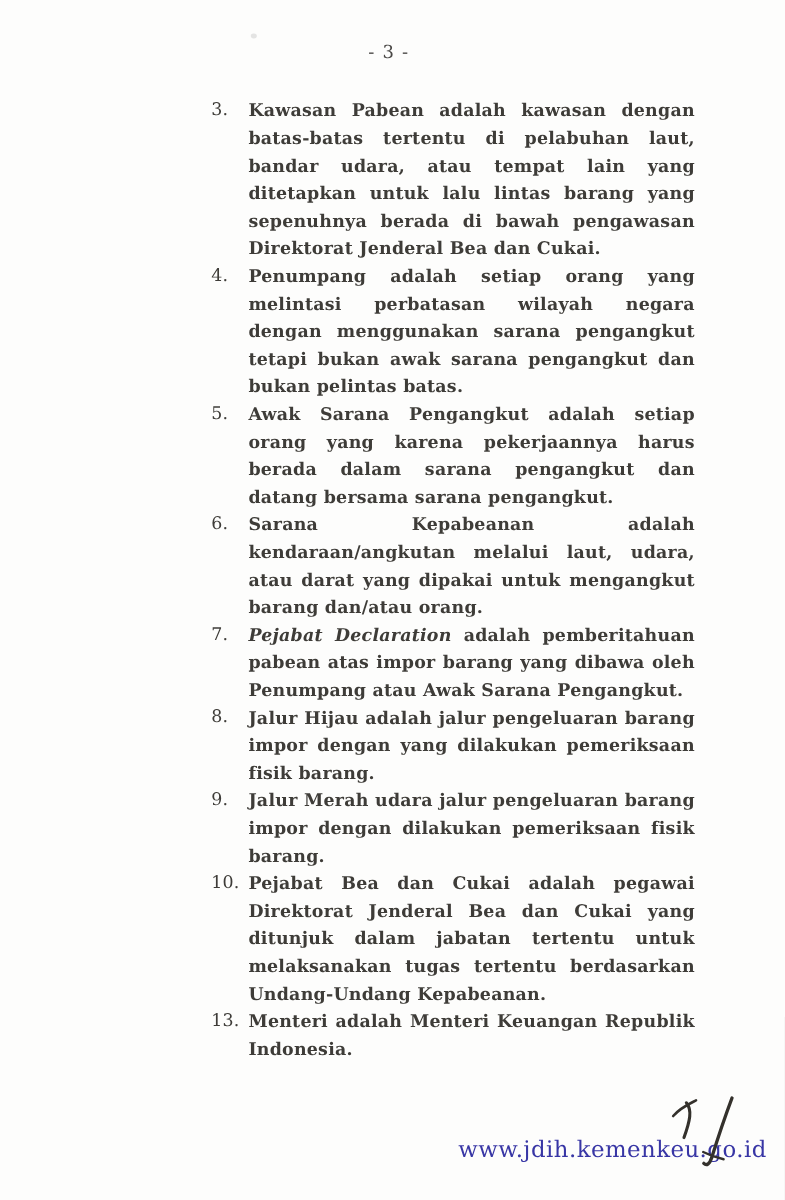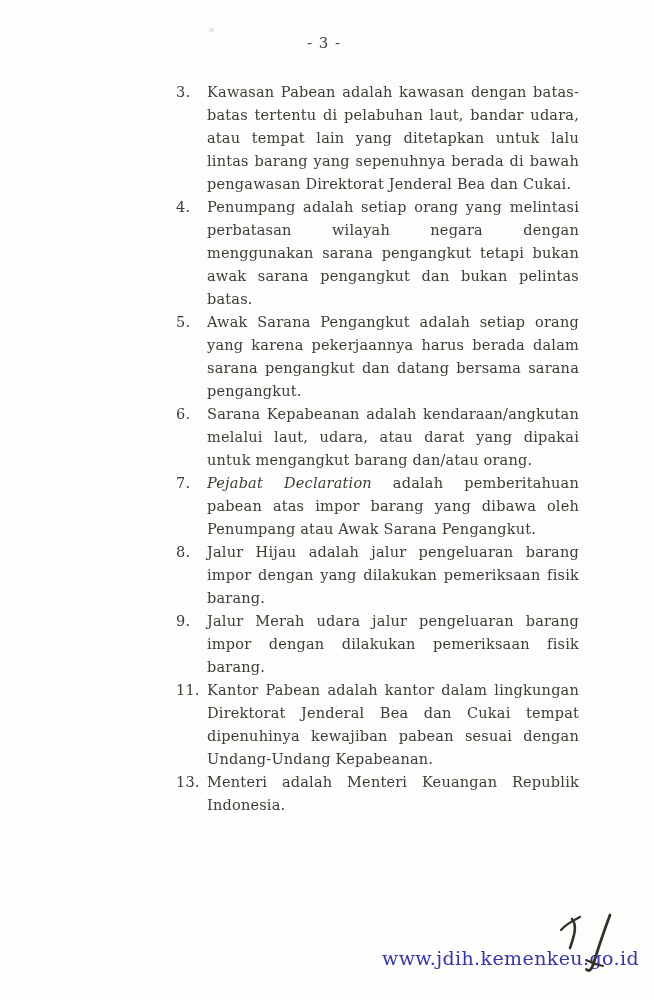--- a/index.html
+++ b/index.html
@@ -44,20 +44,21 @@
     align-items: flex-start;
   }
   .def-item .num {
     flex: 0 0 31px;
     text-align: left;
   }
   .def-item .body {
     flex: 1 1 auto;
     text-align: justify;
     text-justify: inter-word;
+    font-weight: bold;
   }
   .def-item .body em {
     font-style: italic;
   }
   .scan-speck {
     position: absolute;
     left: 209px;
     top: 28px;
     width: 5px;
     height: 4px;
@@ -114,22 +115,22 @@
       </li>
       <li class="def-item">
         <span class="num">8.</span>
         <span class="body">Jalur Hijau adalah jalur pengeluaran barang impor dengan yang dilakukan pemeriksaan fisik barang.</span>
       </li>
       <li class="def-item">
         <span class="num">9.</span>
         <span class="body">Jalur Merah udara jalur pengeluaran barang impor dengan dilakukan pemeriksaan fisik barang.</span>
       </li>
       <li class="def-item">
-        <span class="num">11.</span>
-        <span class="body">Kantor Pabean adalah kantor dalam lingkungan Direktorat Jenderal Bea dan Cukai tempat dipenuhinya kewajiban pabean sesuai dengan Undang-Undang Kepabeanan.</span>
+        <span class="num">10.</span>
+        <span class="body">Pejabat Bea dan Cukai adalah pegawai Direktorat Jenderal Bea dan Cukai yang ditunjuk dalam jabatan tertentu untuk melaksanakan tugas tertentu berdasarkan Undang-Undang Kepabeanan.</span>
       </li>
       <li class="def-item">
         <span class="num">13.</span>
         <span class="body">Menteri adalah Menteri Keuangan Republik Indonesia.</span>
       </li>
     </ol>
 
   <svg class="ink-mark" viewBox="0 0 96 88" fill="none" stroke-linecap="round" stroke-linejoin="round">
     <path d="M 27 16 C 32 22 30 31 25 45" stroke-width="2.6" stroke="#34312c"></path>
     <path d="M 16 27 C 22 20 29 17 35 14" stroke-width="2.2" stroke="#34312c"></path>

